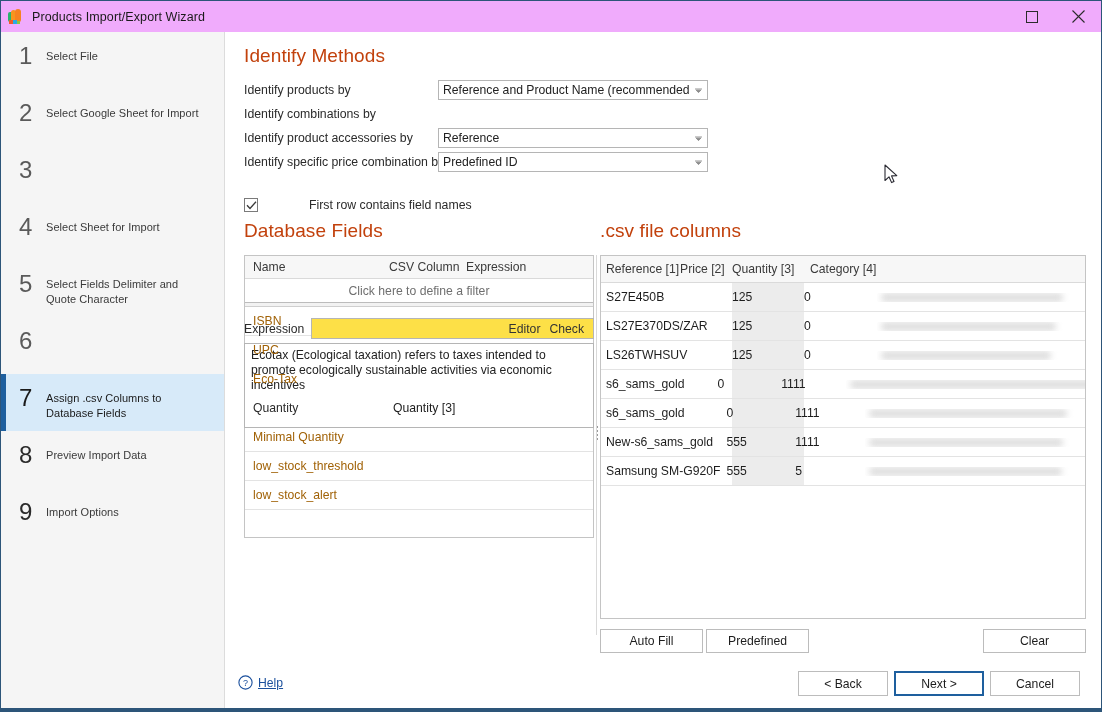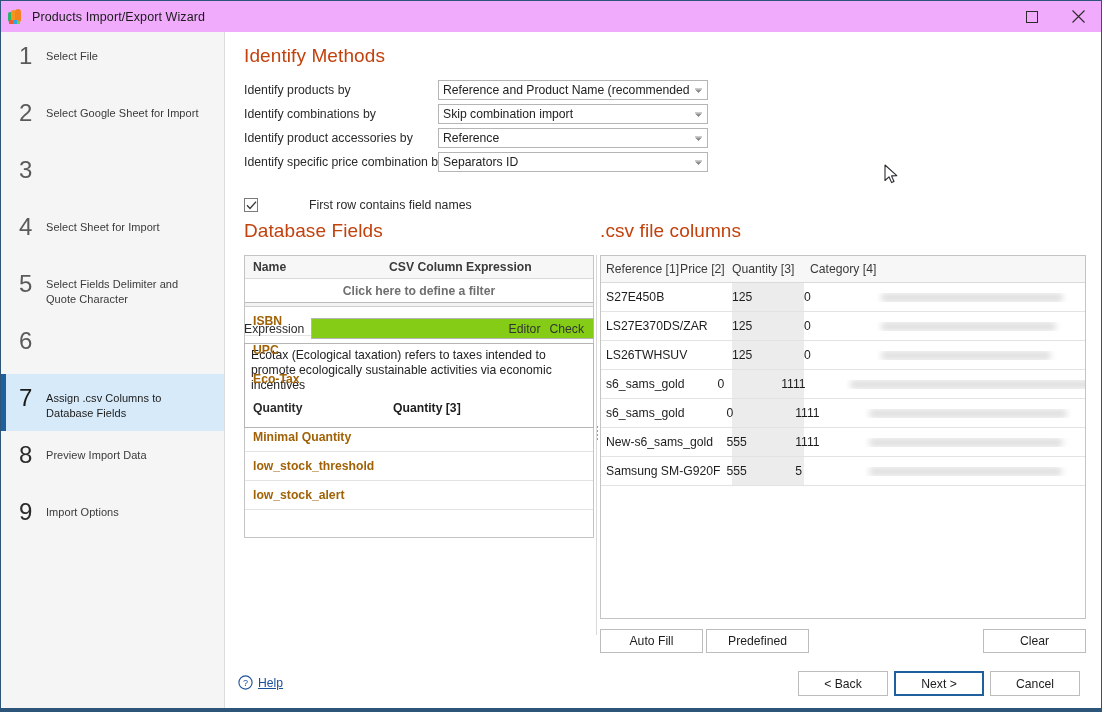--- a/index.html
+++ b/index.html
@@ -133,21 +133,21 @@
   .crow { display:flex; align-items:center; height:29px; border-bottom:1px solid #e3e3e3; font-size:12.2px; position:relative;}
   .crow .c { padding-left:5px; white-space:nowrap; overflow:hidden; position:relative; z-index:1;}
   .crow .qtybg { position:absolute; top:0; bottom:0; background:#ececec; z-index:0; }
   .blurtext {
     display:block; height:9px; background:#d8d8d8; border-radius:4px;
     filter:blur(3px); opacity:.85;
   }
   
   .exprlabel { position:absolute; font-size:12.2px; color:#2b2b2b; }
   .exprbox {
-    position:absolute; border:1px solid #b5b5b5; background:#84cc16; height:21px;
+    position:absolute; border:1px solid #b5b5b5; background:#fde047; height:21px;
     display:flex; align-items:center; justify-content:flex-end;
   }
   .exprbox .lnk { font-size:12.2px; color:#333; margin-right:9px; }
   .descbox {
     position:absolute; border:1px solid #b5b5b5; background:#ffffff;
     padding:4px 6px; font-size:12.2px; color:#222; line-height:15px;
   }
   .btn {
     position:absolute; border:1px solid #bcbcbc; background:#ffffff;
     display:flex; align-items:center; justify-content:center;
@@ -241,61 +241,53 @@
     <div class="combo" style="left:212px; top:48px; width:270px;">
       <span class="val">Reference and Product Name (recommended)</span>
       <span class="arw">
           <svg width="9" height="7" viewBox="0 0 9 7">
             <path d="M1,2 L8,2 M2.2,3.2 L6.8,3.2 L4.5,5.6 Z" stroke="#8a8a8a" fill="#8a8a8a" stroke-width="0.9"></path>
           </svg>
         </span>
     </div>
 
     <span class="row-label" style="left:18px; top:75px;">Identify combinations by</span>
-    <div class="combo" style="left:212px; top:72px; width:270px;">
-      <span class="val">Skip combination import</span>
-      <span class="arw">
-          <svg width="9" height="7" viewBox="0 0 9 7">
-            <path d="M1,2 L8,2 M2.2,3.2 L6.8,3.2 L4.5,5.6 Z" stroke="#8a8a8a" fill="#8a8a8a" stroke-width="0.9"></path>
-          </svg>
-        </span>
-    </div>
 
     <span class="row-label" style="left:18px; top:99px;">Identify product accessories by</span>
     <div class="combo" style="left:212px; top:96px; width:270px;">
       <span class="val">Reference</span>
       <span class="arw">
           <svg width="9" height="7" viewBox="0 0 9 7">
             <path d="M1,2 L8,2 M2.2,3.2 L6.8,3.2 L4.5,5.6 Z" stroke="#8a8a8a" fill="#8a8a8a" stroke-width="0.9"></path>
           </svg>
         </span>
     </div>
 
     <span class="row-label" style="left:18px; top:123px;">Identify specific price combination by</span>
     <div class="combo" style="left:212px; top:120px; width:270px;">
-      <span class="val">Separators ID</span>
+      <span class="val">Predefined ID</span>
       <span class="arw">
           <svg width="9" height="7" viewBox="0 0 9 7">
             <path d="M1,2 L8,2 M2.2,3.2 L6.8,3.2 L4.5,5.6 Z" stroke="#8a8a8a" fill="#8a8a8a" stroke-width="0.9"></path>
           </svg>
         </span>
     </div>
 
     <div class="chkrow" style="left:18px; top:166px;">
       <span class="chkbox">
         <svg width="11" height="9" viewBox="0 0 11 9">
             <path d="M1,4.3 L4,7.5 L10,0.8" stroke="#3a3a3a" stroke-width="1.3" fill="none"></path>
           </svg>
       </span>
       <span class="chklbl">First row contains field names</span>
     </div>
 
     <h1 class="section" style="left:18px; top:188px;">Database Fields</h1>
 
-    <div class="grid" style="left:18px; top:223px; width:350px; height:283px;font-weight:bold;">
+    <div class="grid" style="left:18px; top:223px; width:350px; height:283px;">
       <div class="ghead">
         <span class="c" style="width:144px;">Name</span>
         <span class="c" style="width:73px; padding-left:0;">CSV Column</span>
         <span class="c" style="width:110px; padding-left:4px;">Expression</span>
       </div>
       <div class="filterrow">Click here to define a filter</div>
       <div class="inner-top"></div>
 
       <div class="grow unmapped">
         <span class="c name" style="width:200px;">ISBN</span>

